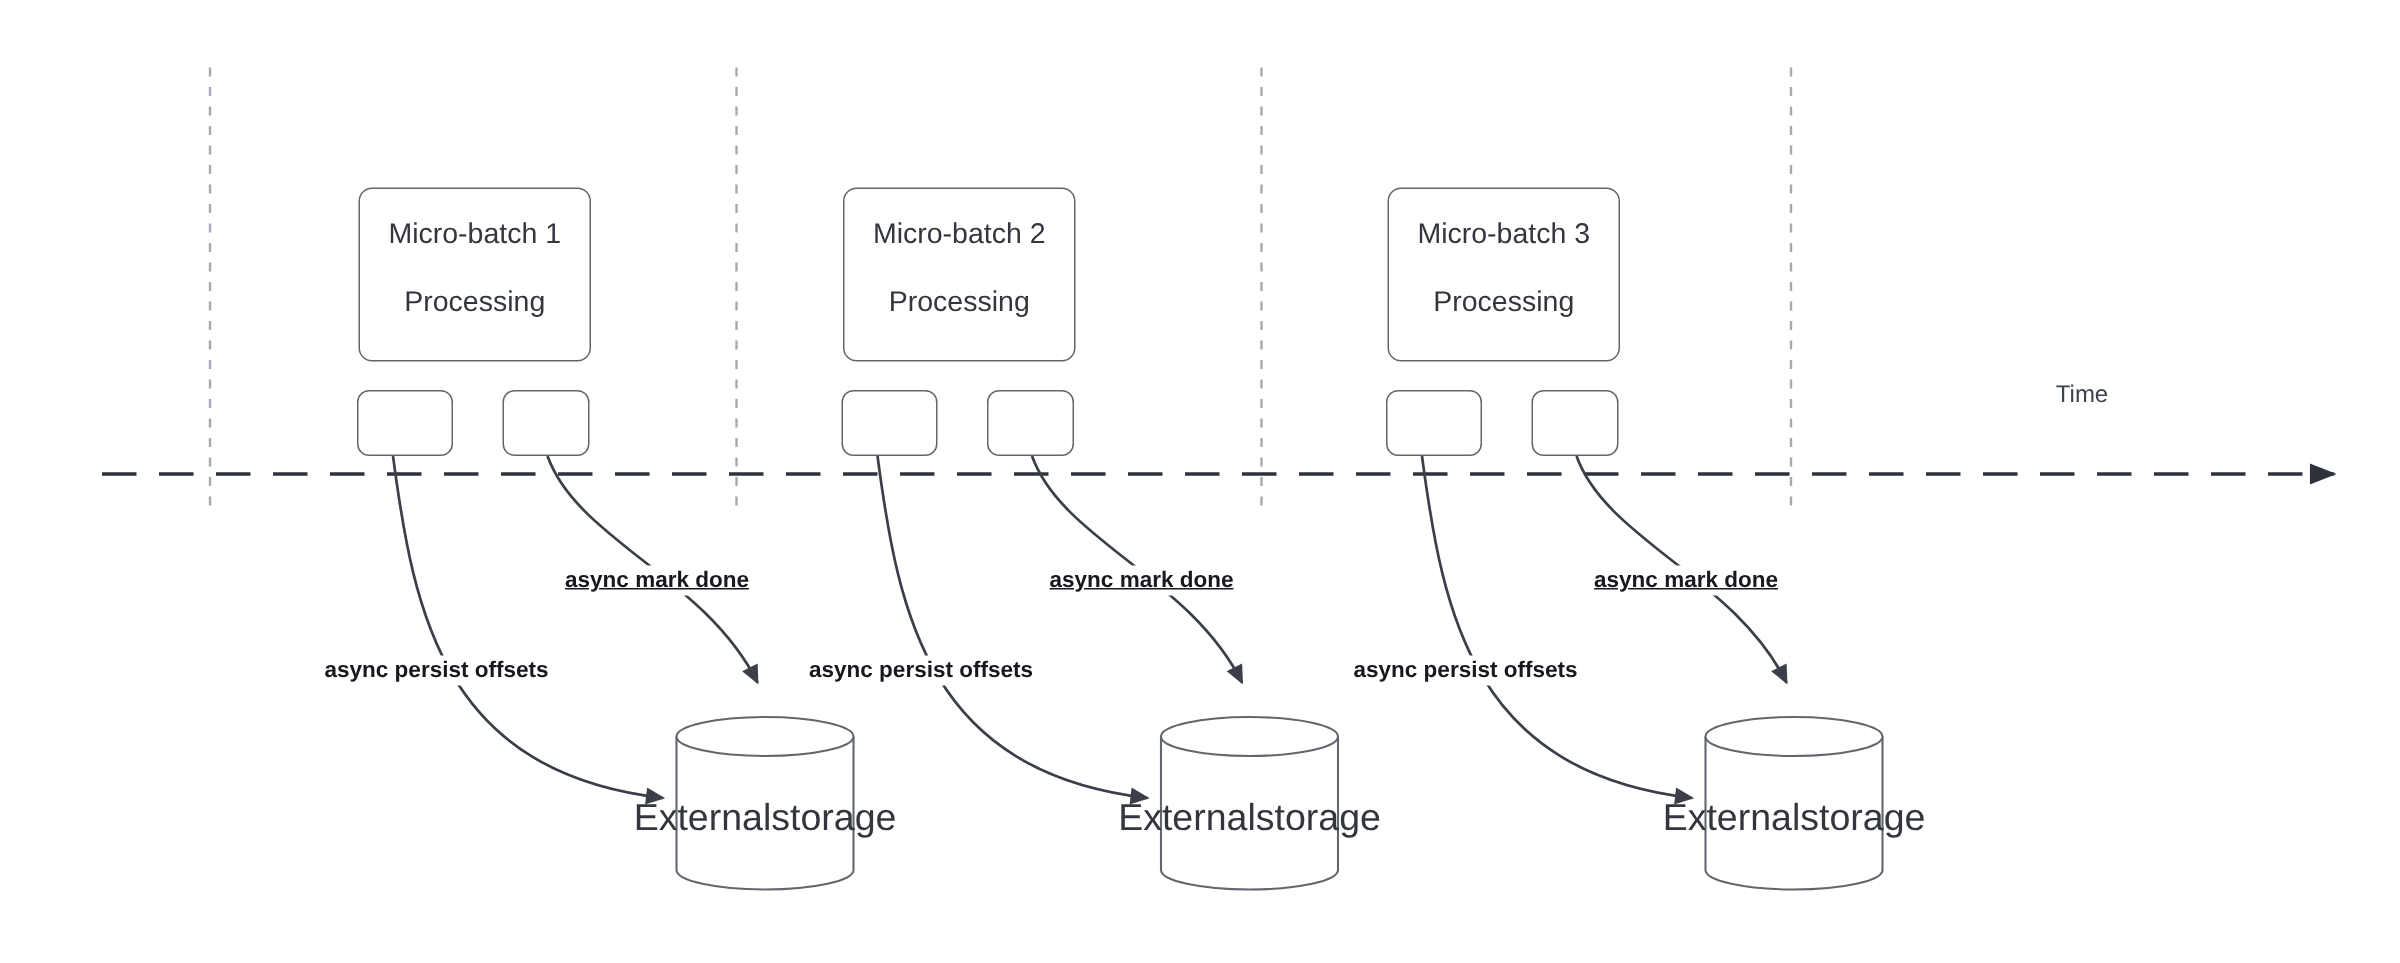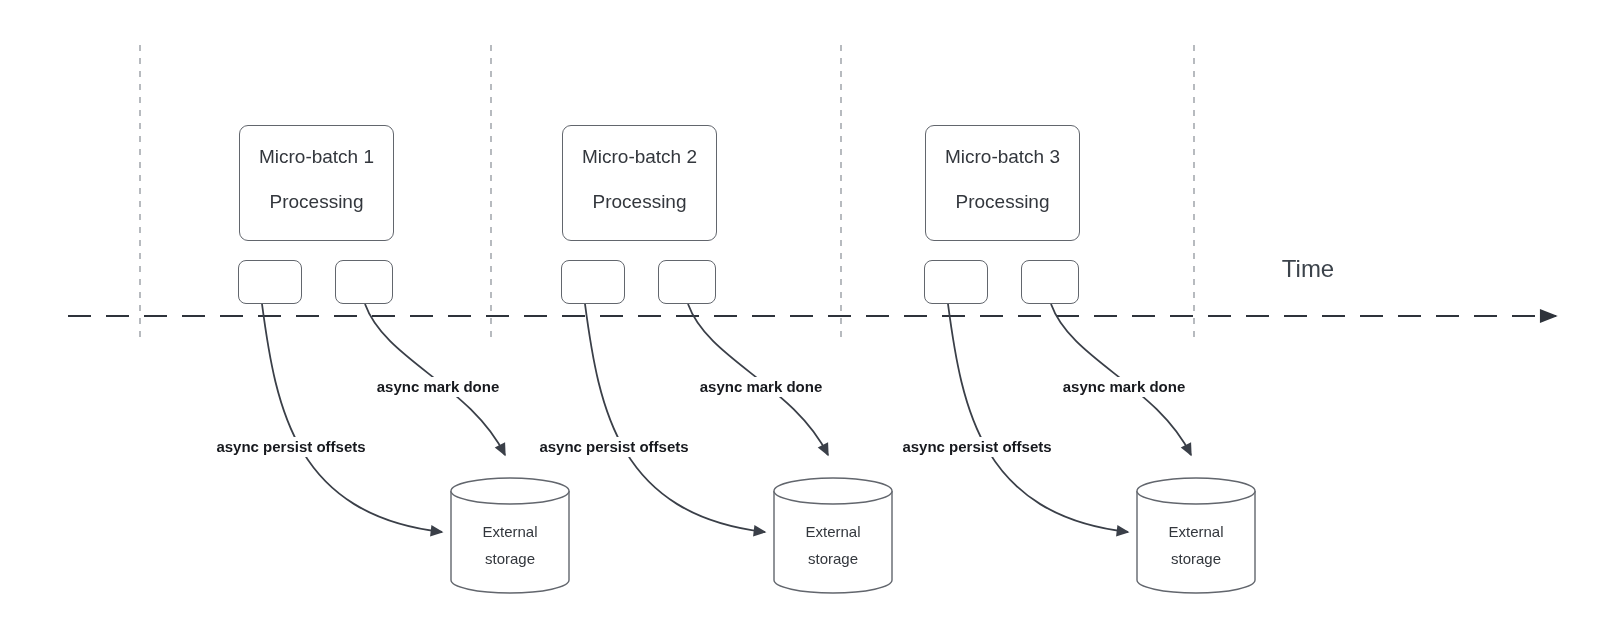--- a/index.html
+++ b/index.html
@@ -69,40 +69,40 @@
     transform: translateX(-50%);
     background: var(--background);
     font-size: 15px;
     font-weight: 700;
     color: var(--arrow-label-text);
     white-space: nowrap;
     padding: 0 3px;
     line-height: 20px;
   }
   .arrow-label.persist { left: 291px; top: 409px; margin-top: 28px; }
-  .arrow-label.done    { left: 438px; top: 377px; }
+  .arrow-label.done    { left: 438px; top: 377px; text-decoration: underline; }
 
   .storage-text {
     position: absolute;
     left: 450px; top: 505px;
     width: 120px; height: 80px;
     display: flex;
-    flex-direction: column;
+    flex-direction: row;
     align-items: center;
     justify-content: center;
-    font-size: 15px;
+    font-size: 25px;
     line-height: 27px;
     color: var(--shape-text);
     text-align: center;
   }
   .time-label {
     position: absolute;
-    left: 1308px; top: 255px;
+    left: 1388px; top: 255px;
     transform: translateX(-50%);
-    font-size: 24px;
+    font-size: 16px;
     color: var(--time-text);
     white-space: nowrap;
   }
 </style>
 </head>
 <body>
 
 <div class="canvas">
 
   <svg class="lines" width="1600" height="642" viewBox="0 0 1600 642">

